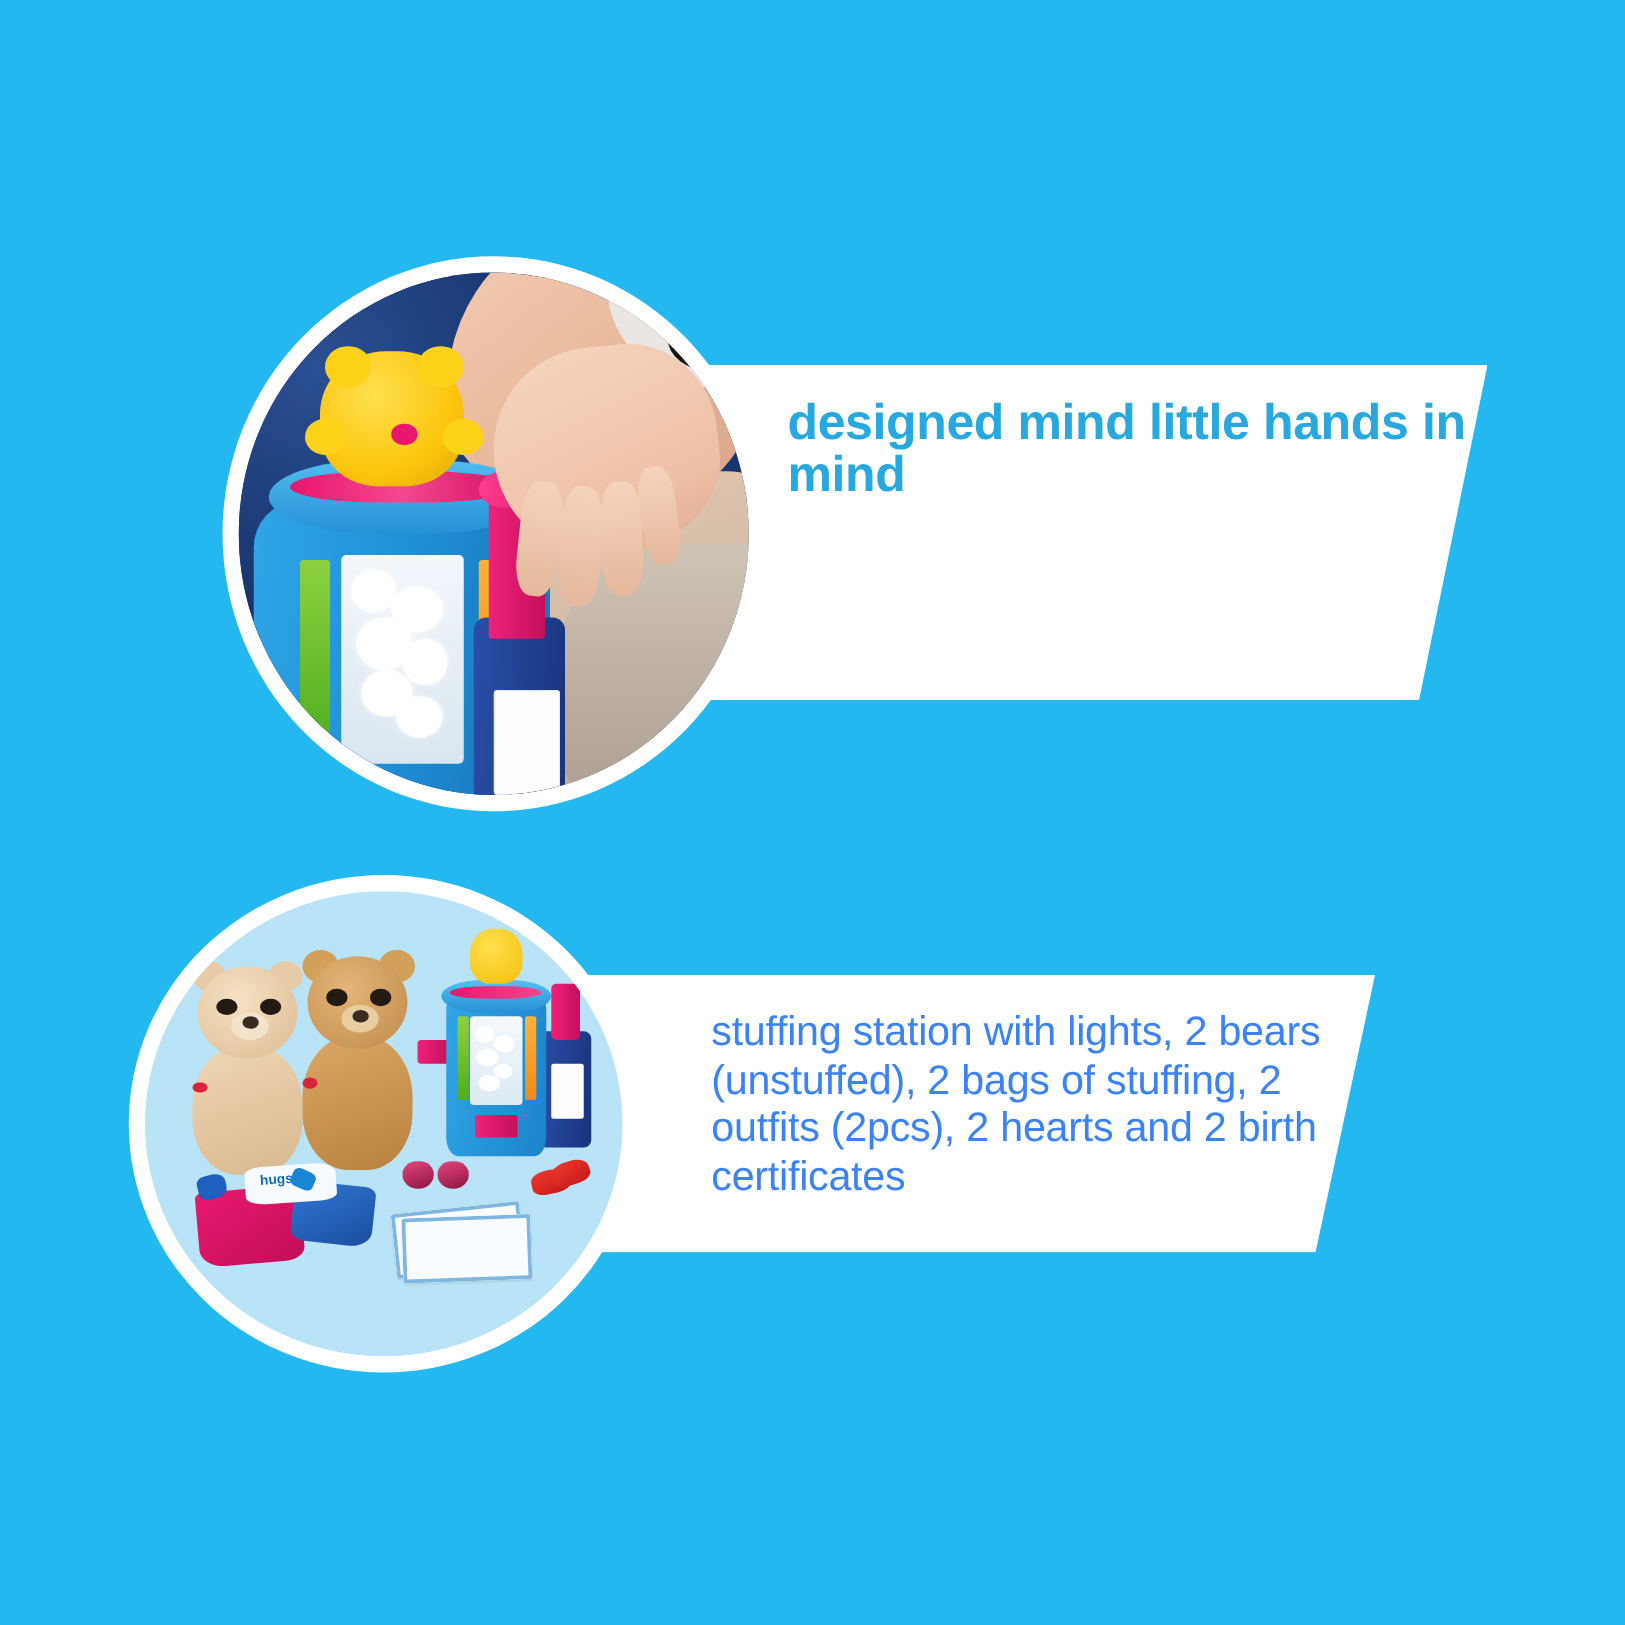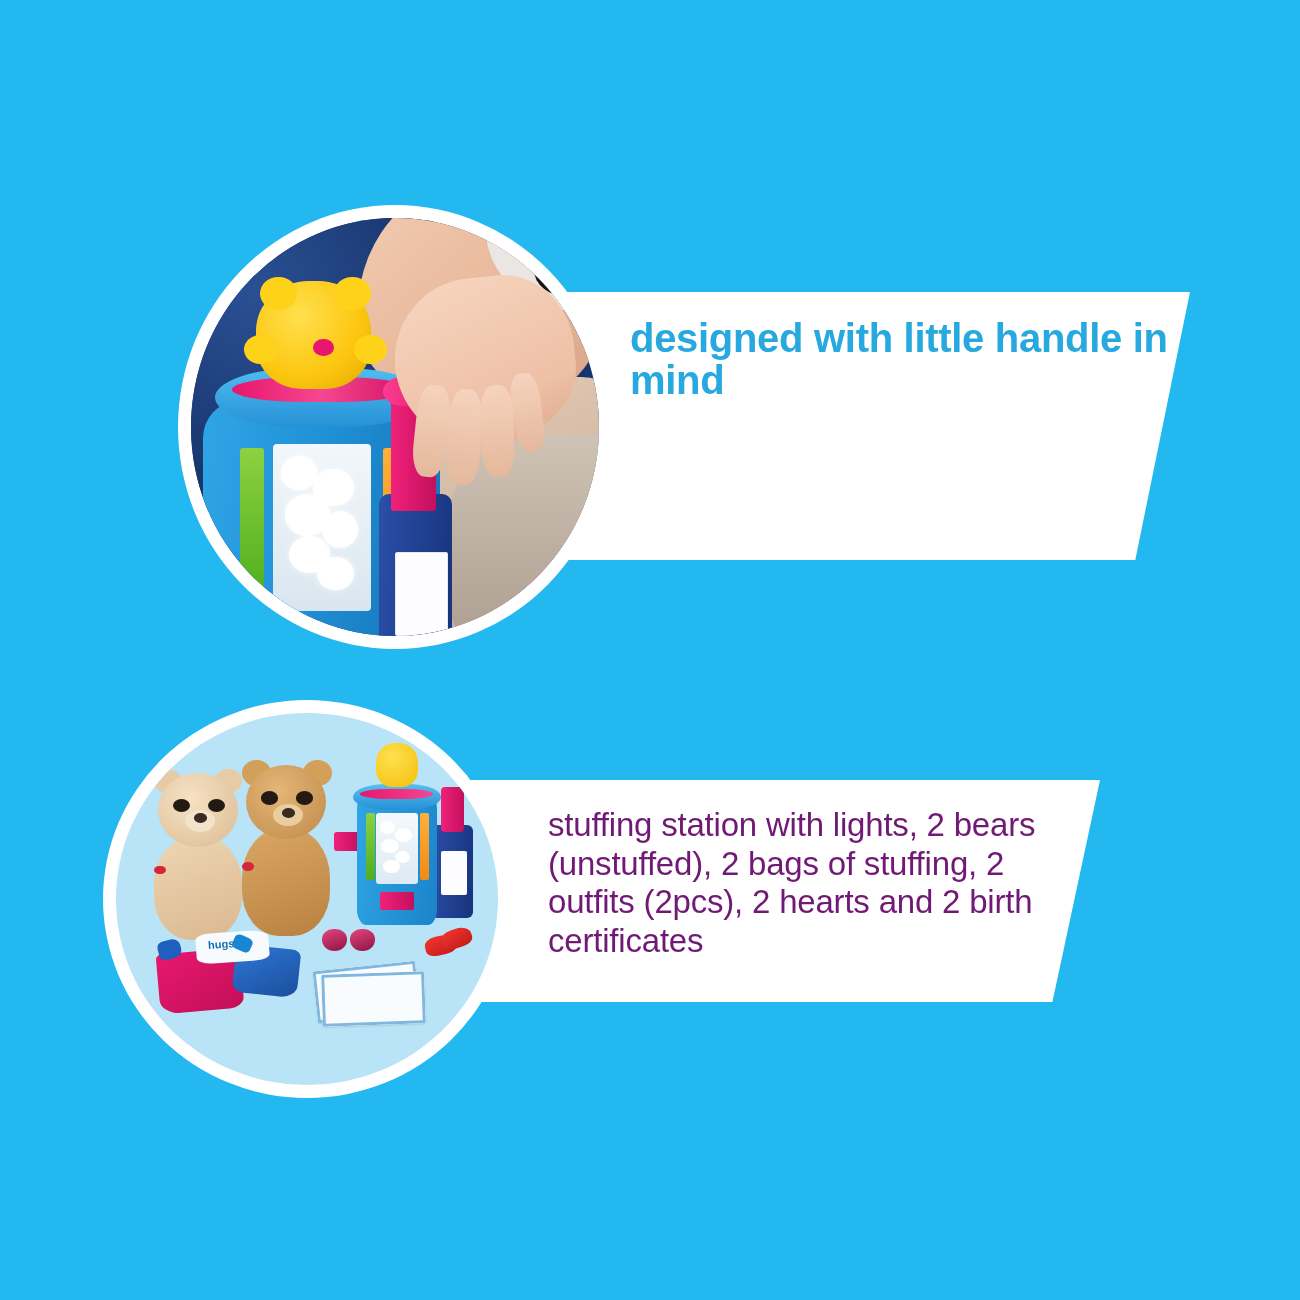--- a/index.html
+++ b/index.html
@@ -281,21 +281,21 @@
   .sc2 .cert2{left:54%;top:70%;width:27%;height:14%;transform:rotate(-2deg);}
 </style>
 </head>
 <body style="background: rgb(35, 184, 239);">
 
 <div class="stage">
 
   <div class="feature">
 
     <div class="panel panel-1">
-      <h2 class="headline" style="color: rgb(39, 169, 224);">designed with little handle in mind</h2>
+      <h2 class="headline" style="color: rgb(39, 169, 224);">designed mind little hands in mind</h2>
     </div>
 
     <div class="photo photo-1">
       <div class="inner">
         <div class="sc1">
           <div class="bedspread"></div>
           <div class="skin-arm"></div>
           <div class="panda"></div>
           <div class="panda-ear pe1"></div>
           <div class="panda-ear pe2"></div>
@@ -333,21 +333,21 @@
           <div class="finger f3"></div>
           <div class="finger f4"></div>
         </div>
       </div>
     </div>
   </div>
 
   <div class="feature">
 
     <div class="panel panel-2">
-      <p class="bodytext" style="color: #701a75;">stuffing station with lights, 2 bears (unstuffed), 2 bags of stuffing, 2 outfits (2pcs), 2 hearts and 2 birth certificates</p>
+      <p class="bodytext" style="color: #3b82f6; margin-left: 21px;">stuffing station with lights, 2 bears (unstuffed), 2 bags of stuffing, 2 outfits (2pcs), 2 hearts and 2 birth certificates</p>
     </div>
 
     <div class="photo photo-2">
       <div class="inner">
         <div class="sc2">
 
           <div class="bear-ear bearA-e1"></div>
           <div class="bear-ear bearA-e2"></div>
           <div class="bear bearA-body"></div>
           <div class="bear-head bearA-head"></div>

